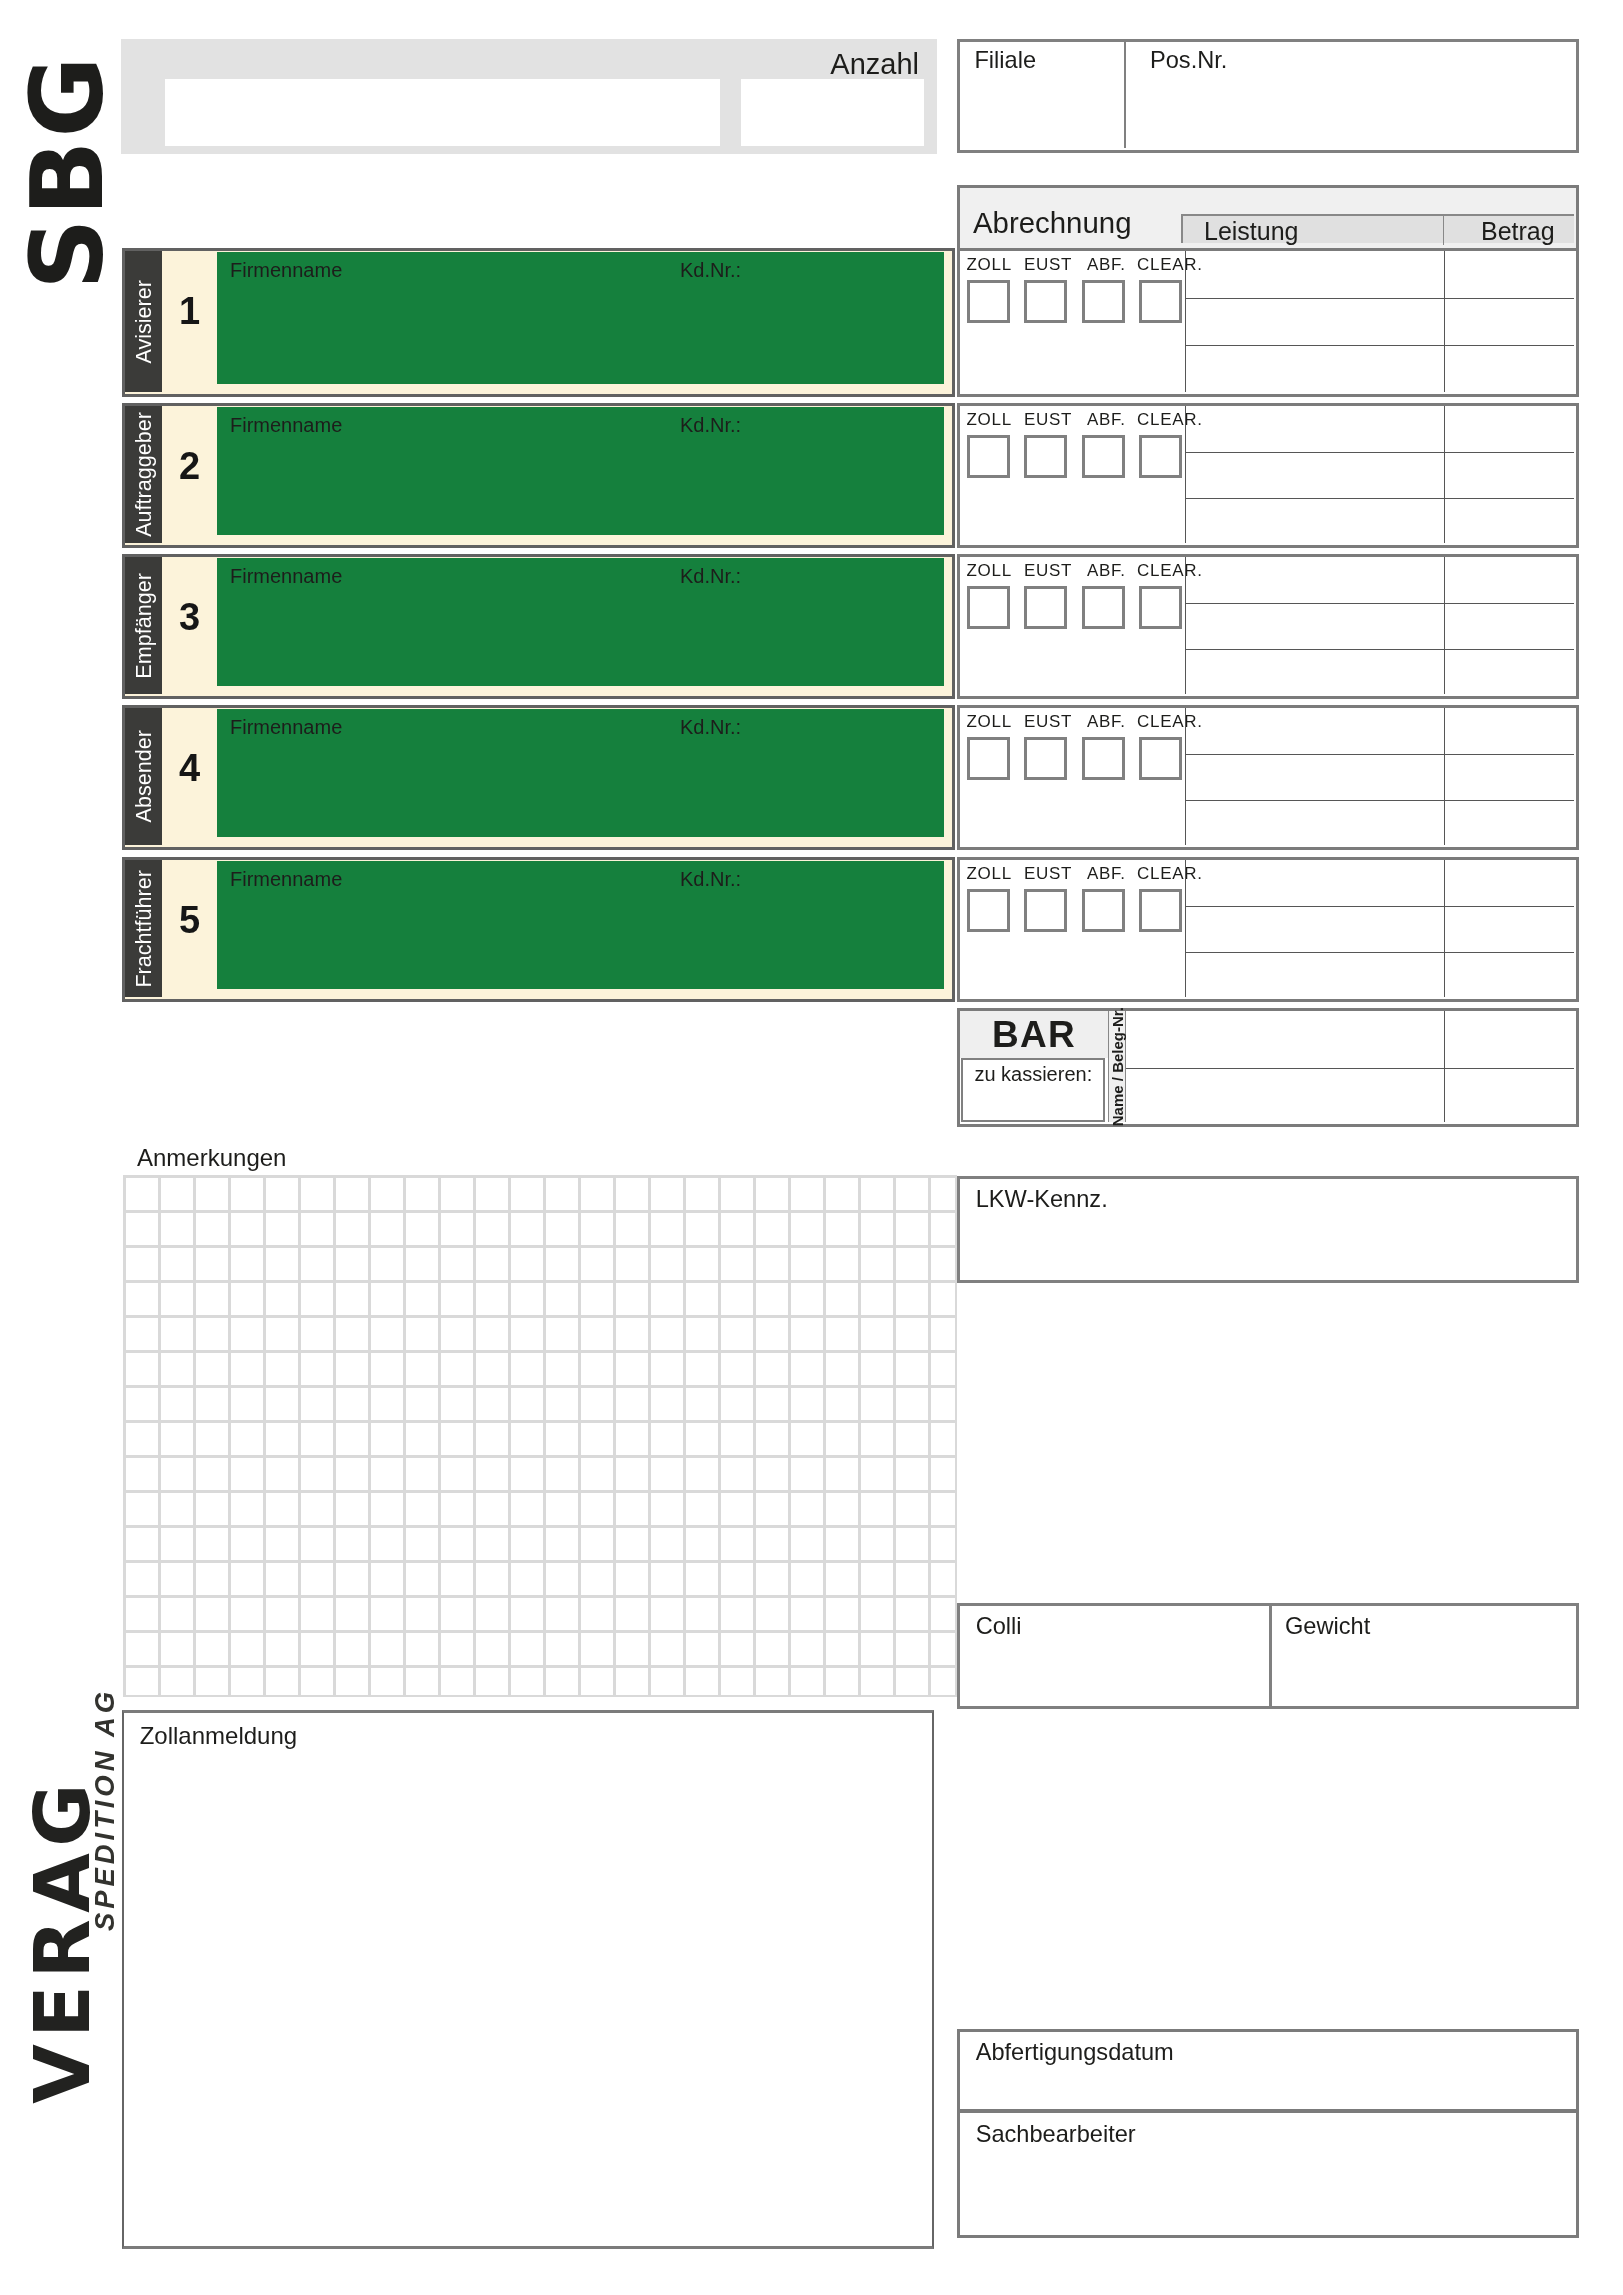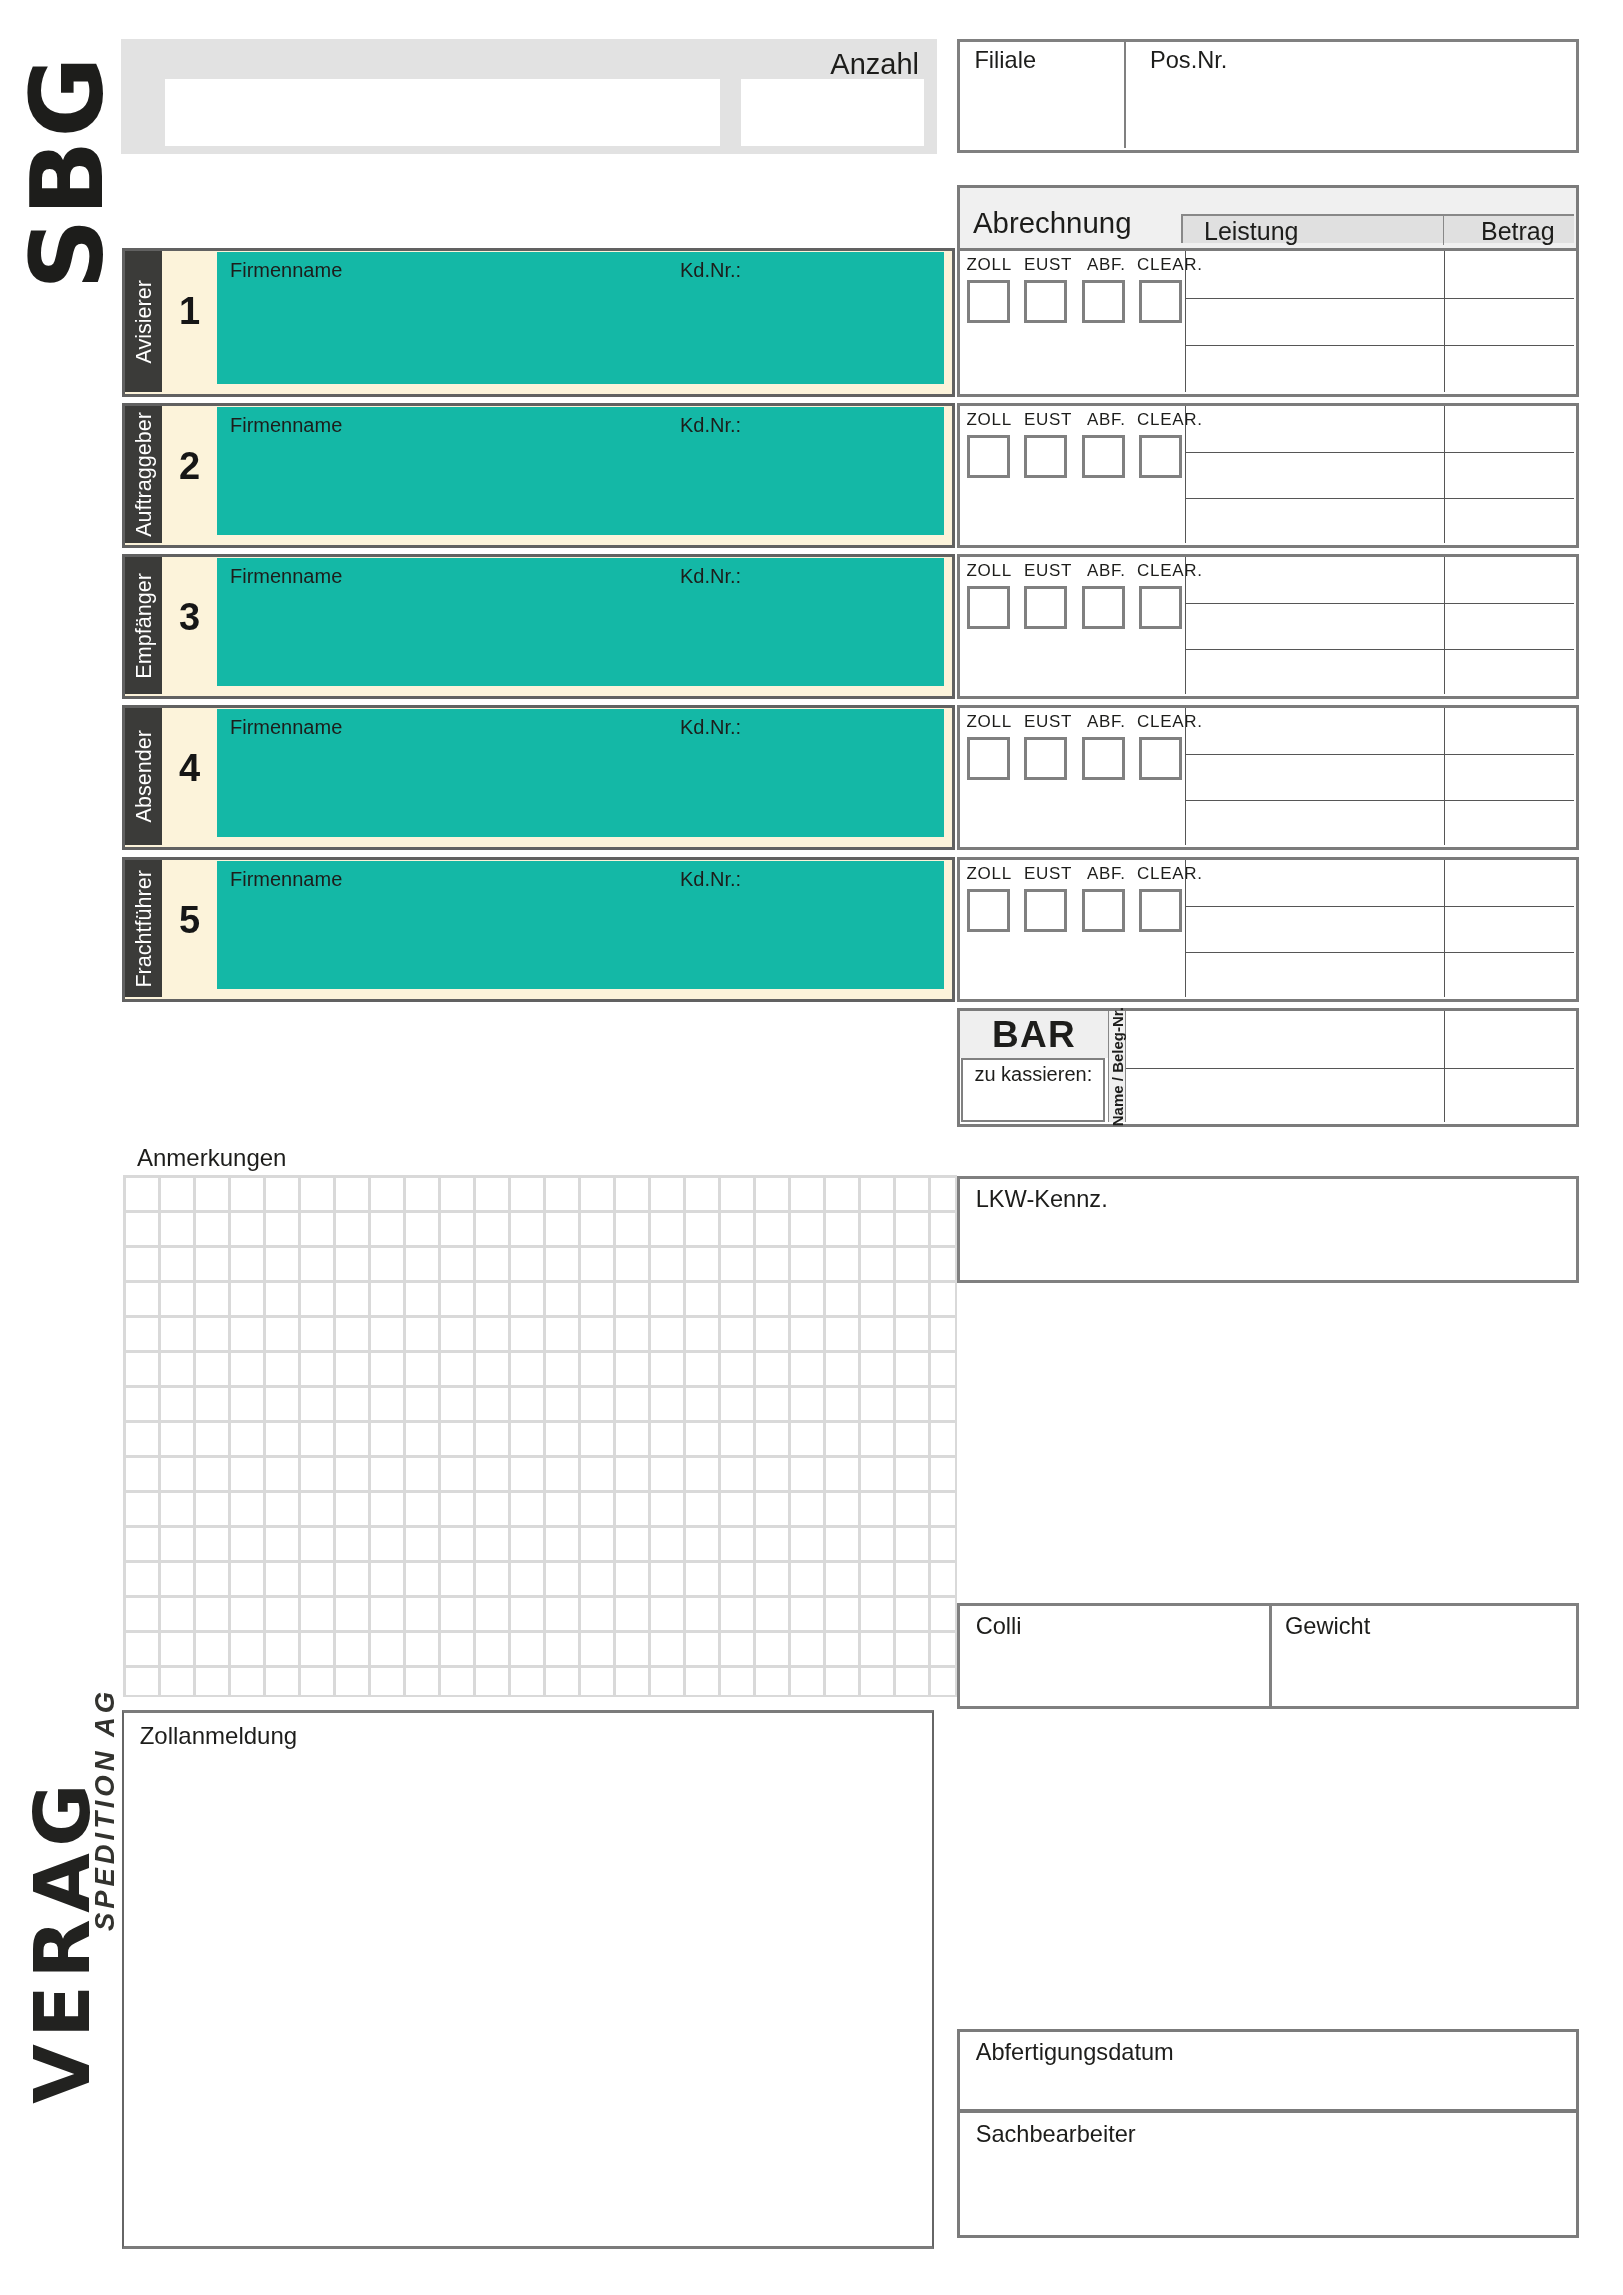--- a/index.html
+++ b/index.html
@@ -62,21 +62,21 @@
   .rstrip{left:957px;width:622px;background:#fff;border:3.9px solid #7b7b7b;}
   .lstrip{left:122px;width:833px;background:#fcf3da;border:3.9px solid #616161;}
   .vline-thin{width:1.3px;background:#565656;}
   .hline-thin{height:1.3px;background:#565656;}
   .cb-label{position:absolute;top:3.9px;font-size:17px;letter-spacing:0.7px;}
   .cbox{position:absolute;top:29px;width:37px;height:37px;border:3.3px solid #808080;background:#fff;}
   .tab{left:0;top:0;width:37px;background:#3b3b39;display:flex;align-items:center;justify-content:center;}
   .tab .vtext{color:#ffffff;font-size:21.6px;}
   .rownum{position:absolute;left:41px;top:39px;width:47px;text-align:center;
     font-size:38px;font-weight:bold;color:#161616;}
-  .firmbox{position:absolute;left:92px;top:1.3px;background:#14b8a6;}
+  .firmbox{position:absolute;left:92px;top:1.3px;background:#15803d;}
   .firmbox .fn{position:absolute;left:13px;top:6.5px;font-size:20px;}
   .firmbox .kd{position:absolute;left:463px;top:6.5px;font-size:20px;}
   
   .bar-gray{left:0;top:0;width:148px;height:47px;background:#efefef;
     display:flex;align-items:center;justify-content:center;}
   .bar-gray span{font-size:37px;font-weight:bold;letter-spacing:1.3px;}
   .zu-box{left:1.3px;top:47px;width:144px;height:64px;background:#fff;border:2.6px solid #808080;
     text-align:center;}
   .zu-box span{font-size:20px;line-height:29px;}
   .name-strip{left:148px;top:0;width:18.3px;height:111px;background:#efefef;

